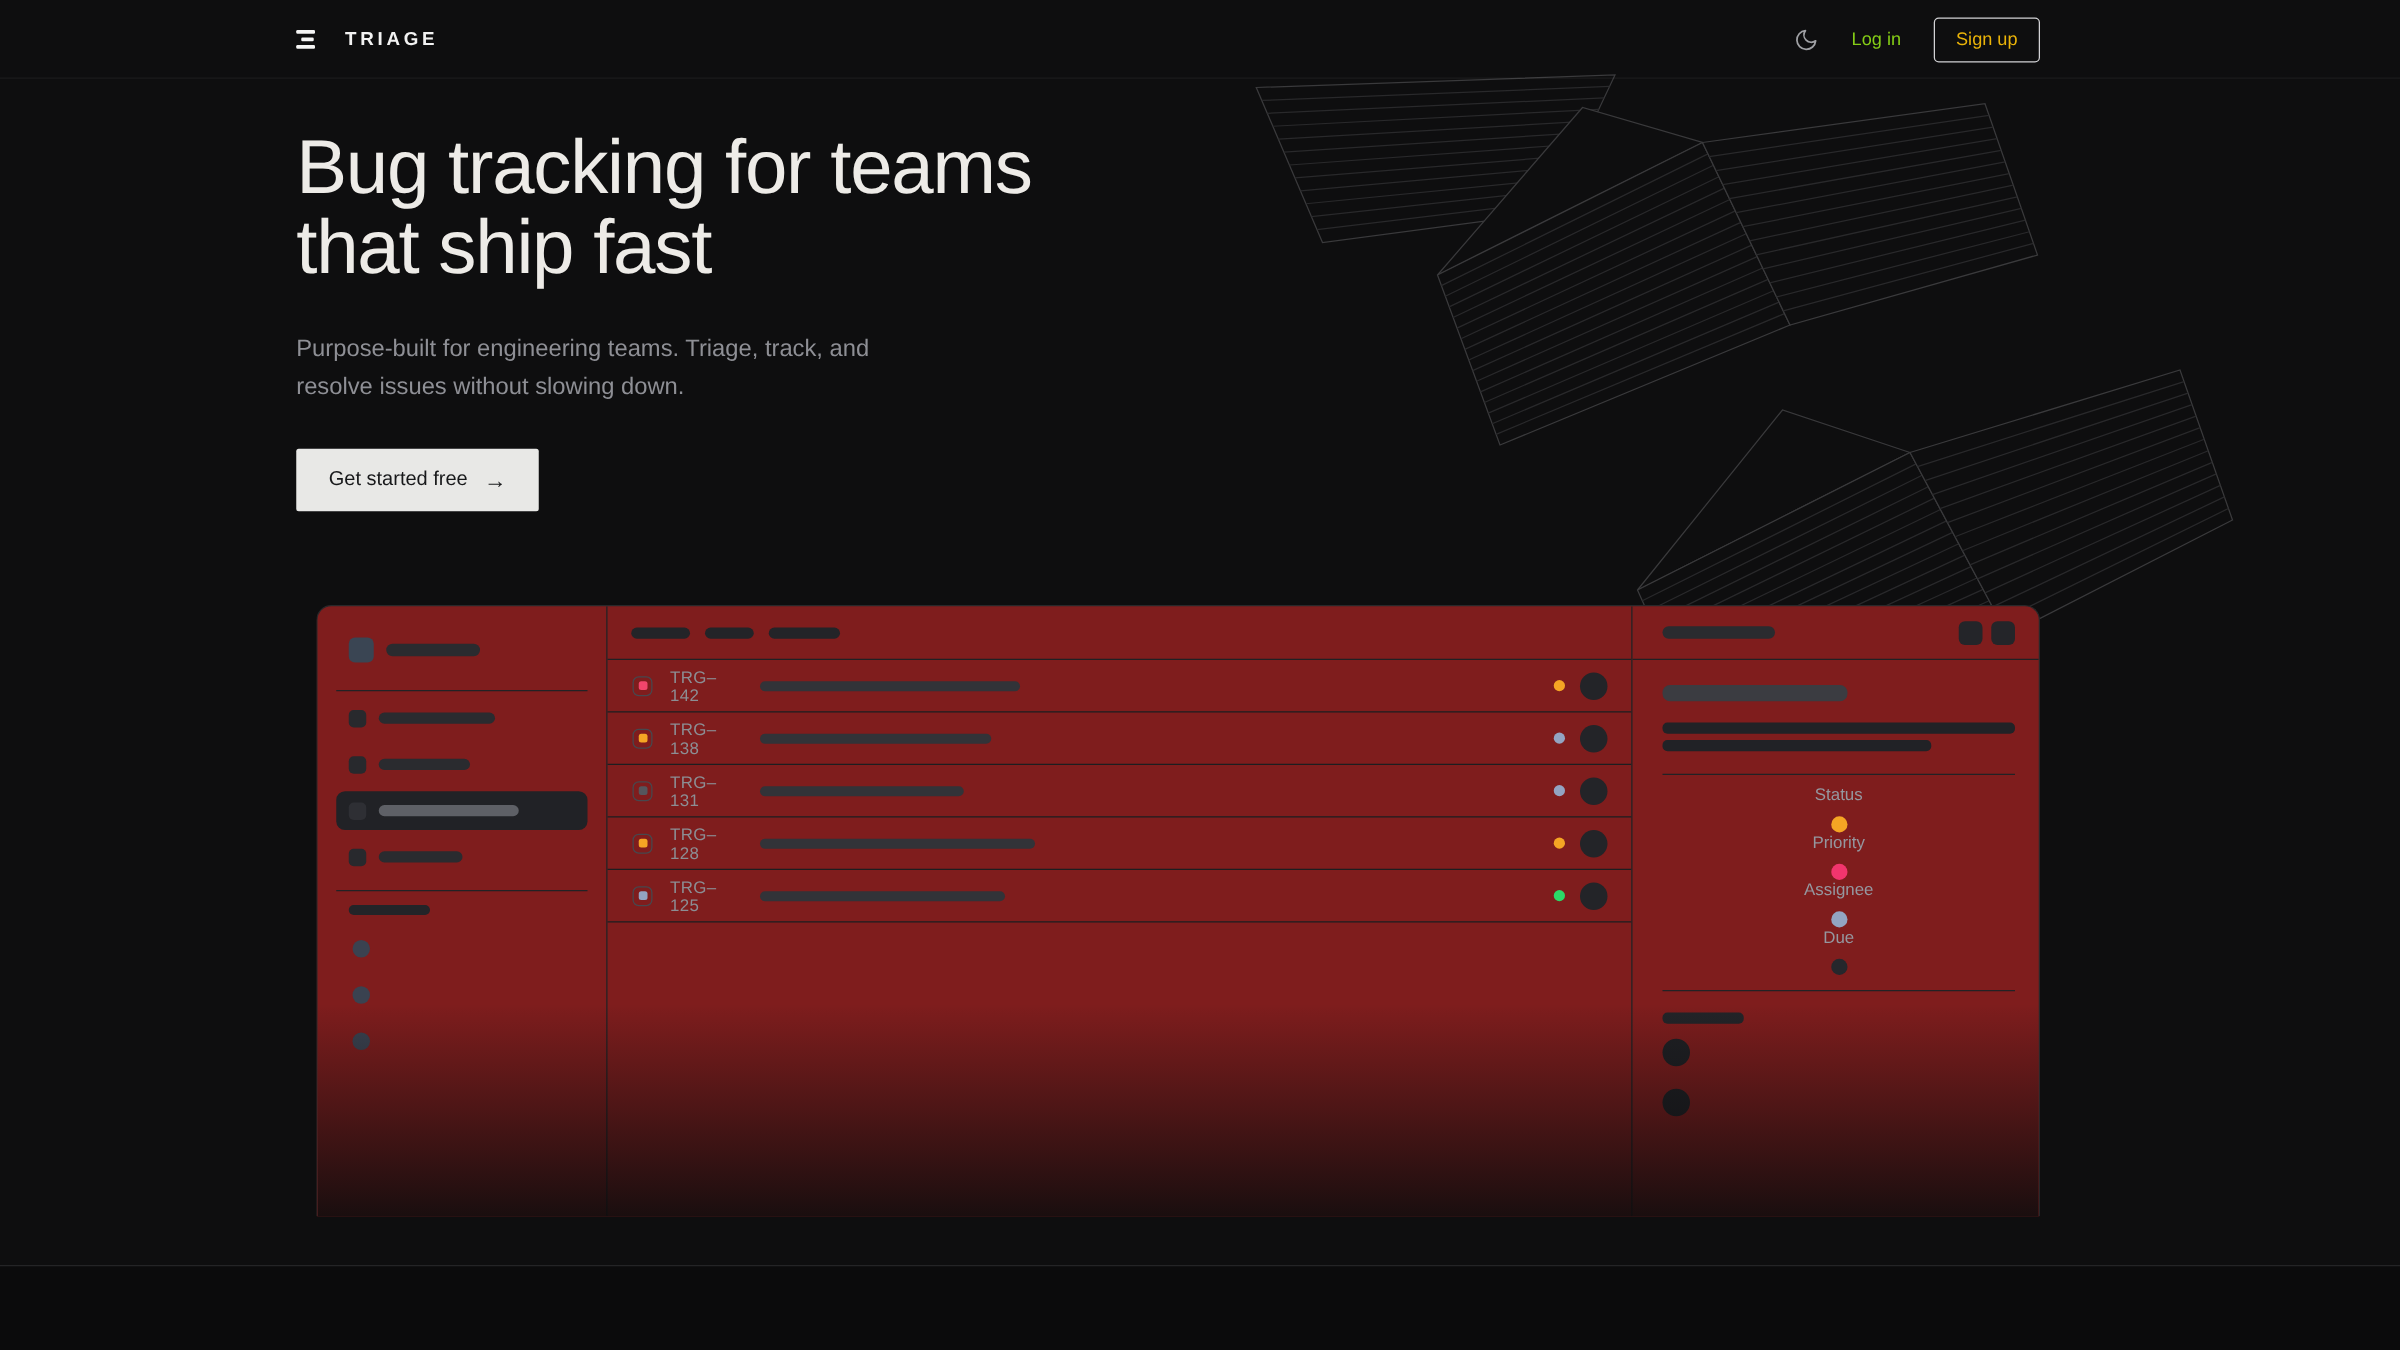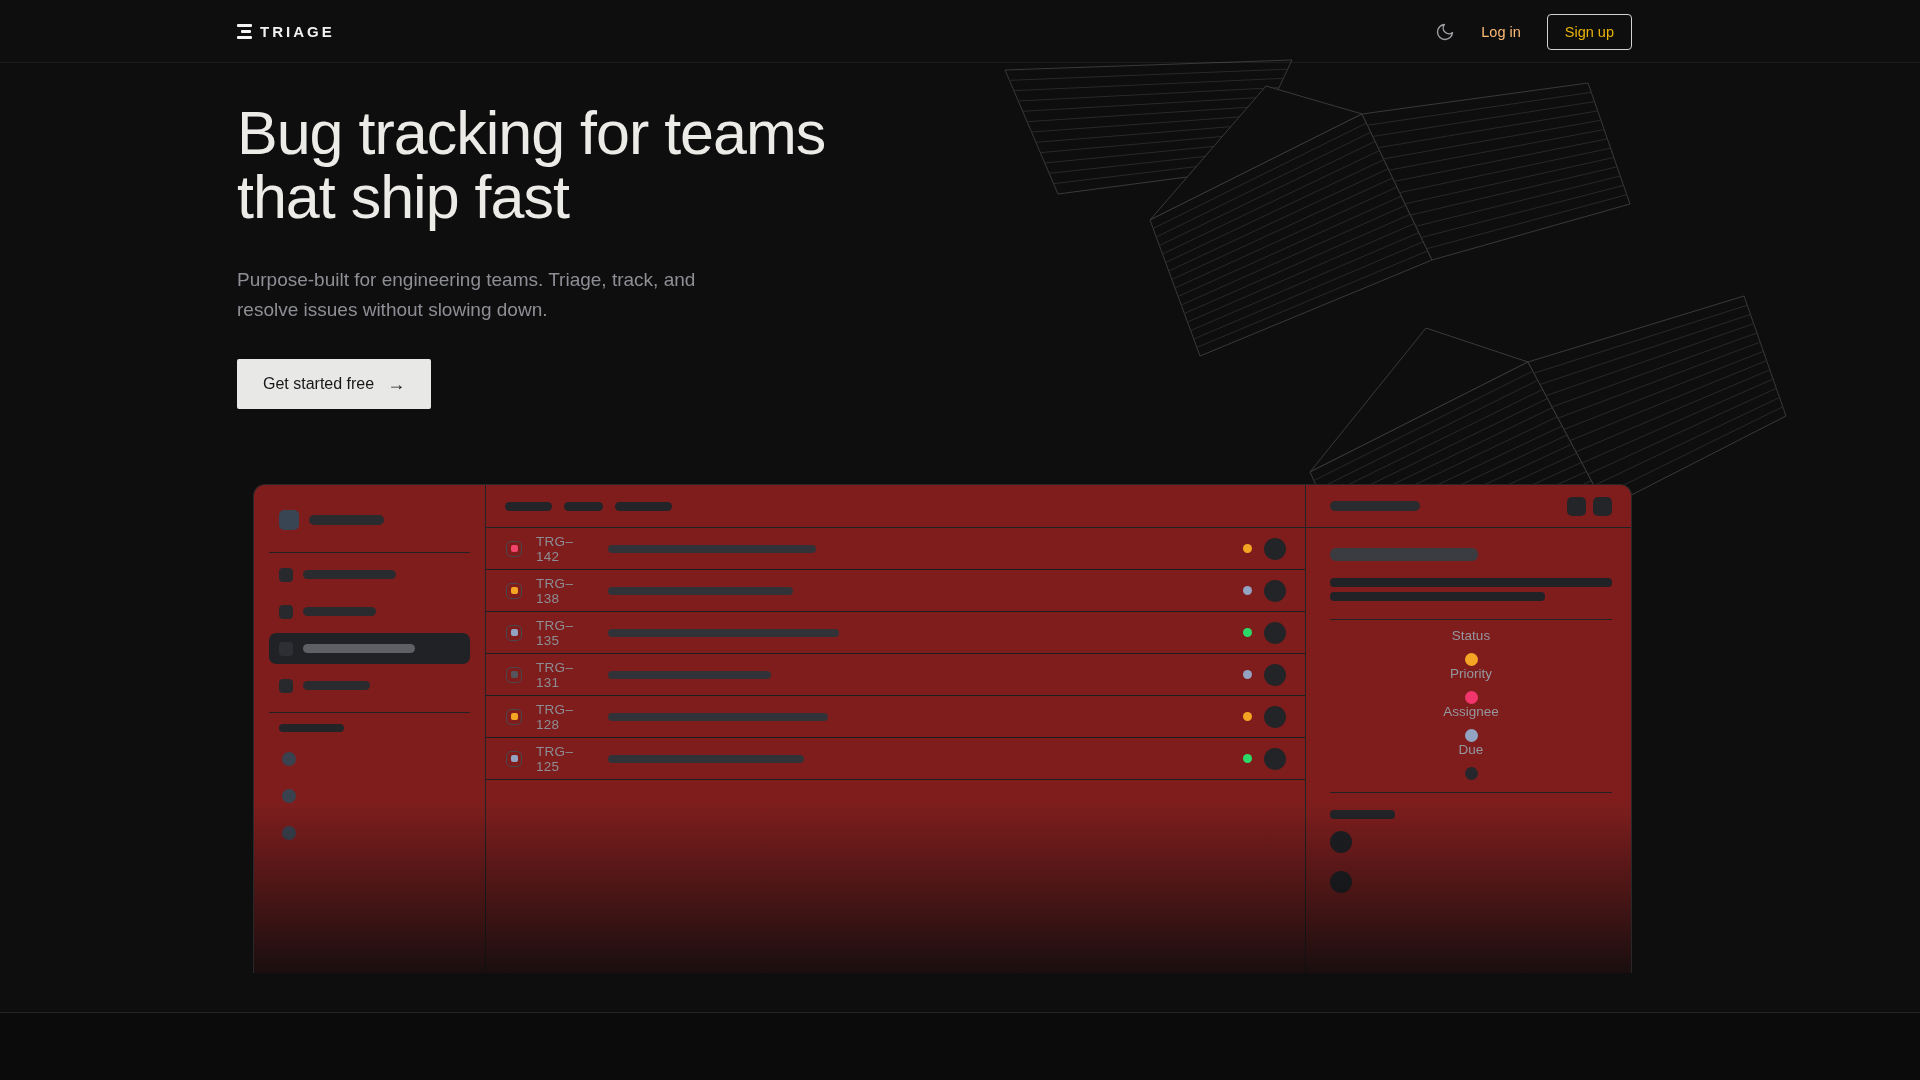--- a/index.html
+++ b/index.html
@@ -8,30 +8,30 @@
     background:#0e0e0f;
     font-family:"Liberation Sans","DejaVu Sans",sans-serif;
     color:#ececea;
     position:relative;
   }
   .container { margin-left:237px; margin-right:288px; position:relative; z-index:2; }
 
   
   .nav { height:63px; border-bottom:1px solid rgba(255,255,255,0.055); position:relative; z-index:3; }
   .nav-inner { height:63px; display:flex; align-items:center; justify-content:space-between; }
-  .brand { display:flex; align-items:center; gap:6px; cursor:pointer; }
+  .brand { display:flex; align-items:center; gap:22px; cursor:pointer; }
   .logo-glyph { width:17px; height:15px; display:flex; flex-direction:column; justify-content:space-between; }
   .logo-glyph i { display:block; height:3px; border-radius:1px; background:#f4f4f4; }
   .logo-glyph i:nth-child(1){ width:15px; }
   .logo-glyph i:nth-child(2){ width:10px; margin-left:4px; }
   .logo-glyph i:nth-child(3){ width:15px; }
   .brand-name { font-size:15px; font-weight:700; letter-spacing:3px; color:#f2f2f2; }
   .nav-right { display:flex; align-items:center; gap:26px; }
   .icon-btn { background:none; border:none; cursor:pointer; display:flex; align-items:center; }
-  .login-link { font-size:14.5px; color:#fdba74; cursor:pointer; background:none; border:none; font-family:inherit; }
+  .login-link { font-size:14.5px; color:#84cc16; cursor:pointer; background:none; border:none; font-family:inherit; }
   .signup-btn {
     font-family:inherit; font-size:14.5px; color:#eab308; background:transparent;
     border:1px solid #d2d2d5; border-radius:4px; padding:9px 17px; cursor:pointer;
   }
 
   
   .hero-art { position:absolute; top:0; left:0; width:1920px; height:520px; z-index:0; pointer-events:none; }
   .hero h1 { margin-top:38px; font-size:61px; line-height:64px; font-weight:500; letter-spacing:-1px; color:#edebe7; }
   .hero .subtitle { margin-top:36px; font-size:19px; line-height:30px; color:#8e8f95; max-width:500px; }
   .cta-btn {
@@ -288,31 +288,20 @@
             <i style="background-color: rgb(245, 165, 36);"></i>
           </span>
         <span class="issue-id">TRG–138</span>
         <span class="issue-bar" style="width:185px"></span>
         <span class="row-right">
           <span class="status-dot" style="background-color: rgb(147, 164, 194);"></span>
           <span class="row-avatar"></span>
         </span>
       </div>
 
-      <div class="issue-row">
-        <span class="issue-icon">
-            <i style="background-color: rgb(147, 164, 194);"></i>
-          </span>
-        <span class="issue-id">TRG–135</span>
-        <span class="issue-bar" style="width:231px"></span>
-        <span class="row-right">
-          <span class="status-dot" style="background-color: rgb(43, 217, 104);"></span>
-          <span class="row-avatar"></span>
-        </span>
-      </div>
 
       <div class="issue-row">
         <span class="issue-icon">
             <i style="background-color: rgb(85, 86, 92);"></i>
           </span>
         <span class="issue-id">TRG–131</span>
         <span class="issue-bar" style="width:163px"></span>
         <span class="row-right">
           <span class="status-dot" style="background-color: rgb(147, 164, 194);"></span>
           <span class="row-avatar"></span>

